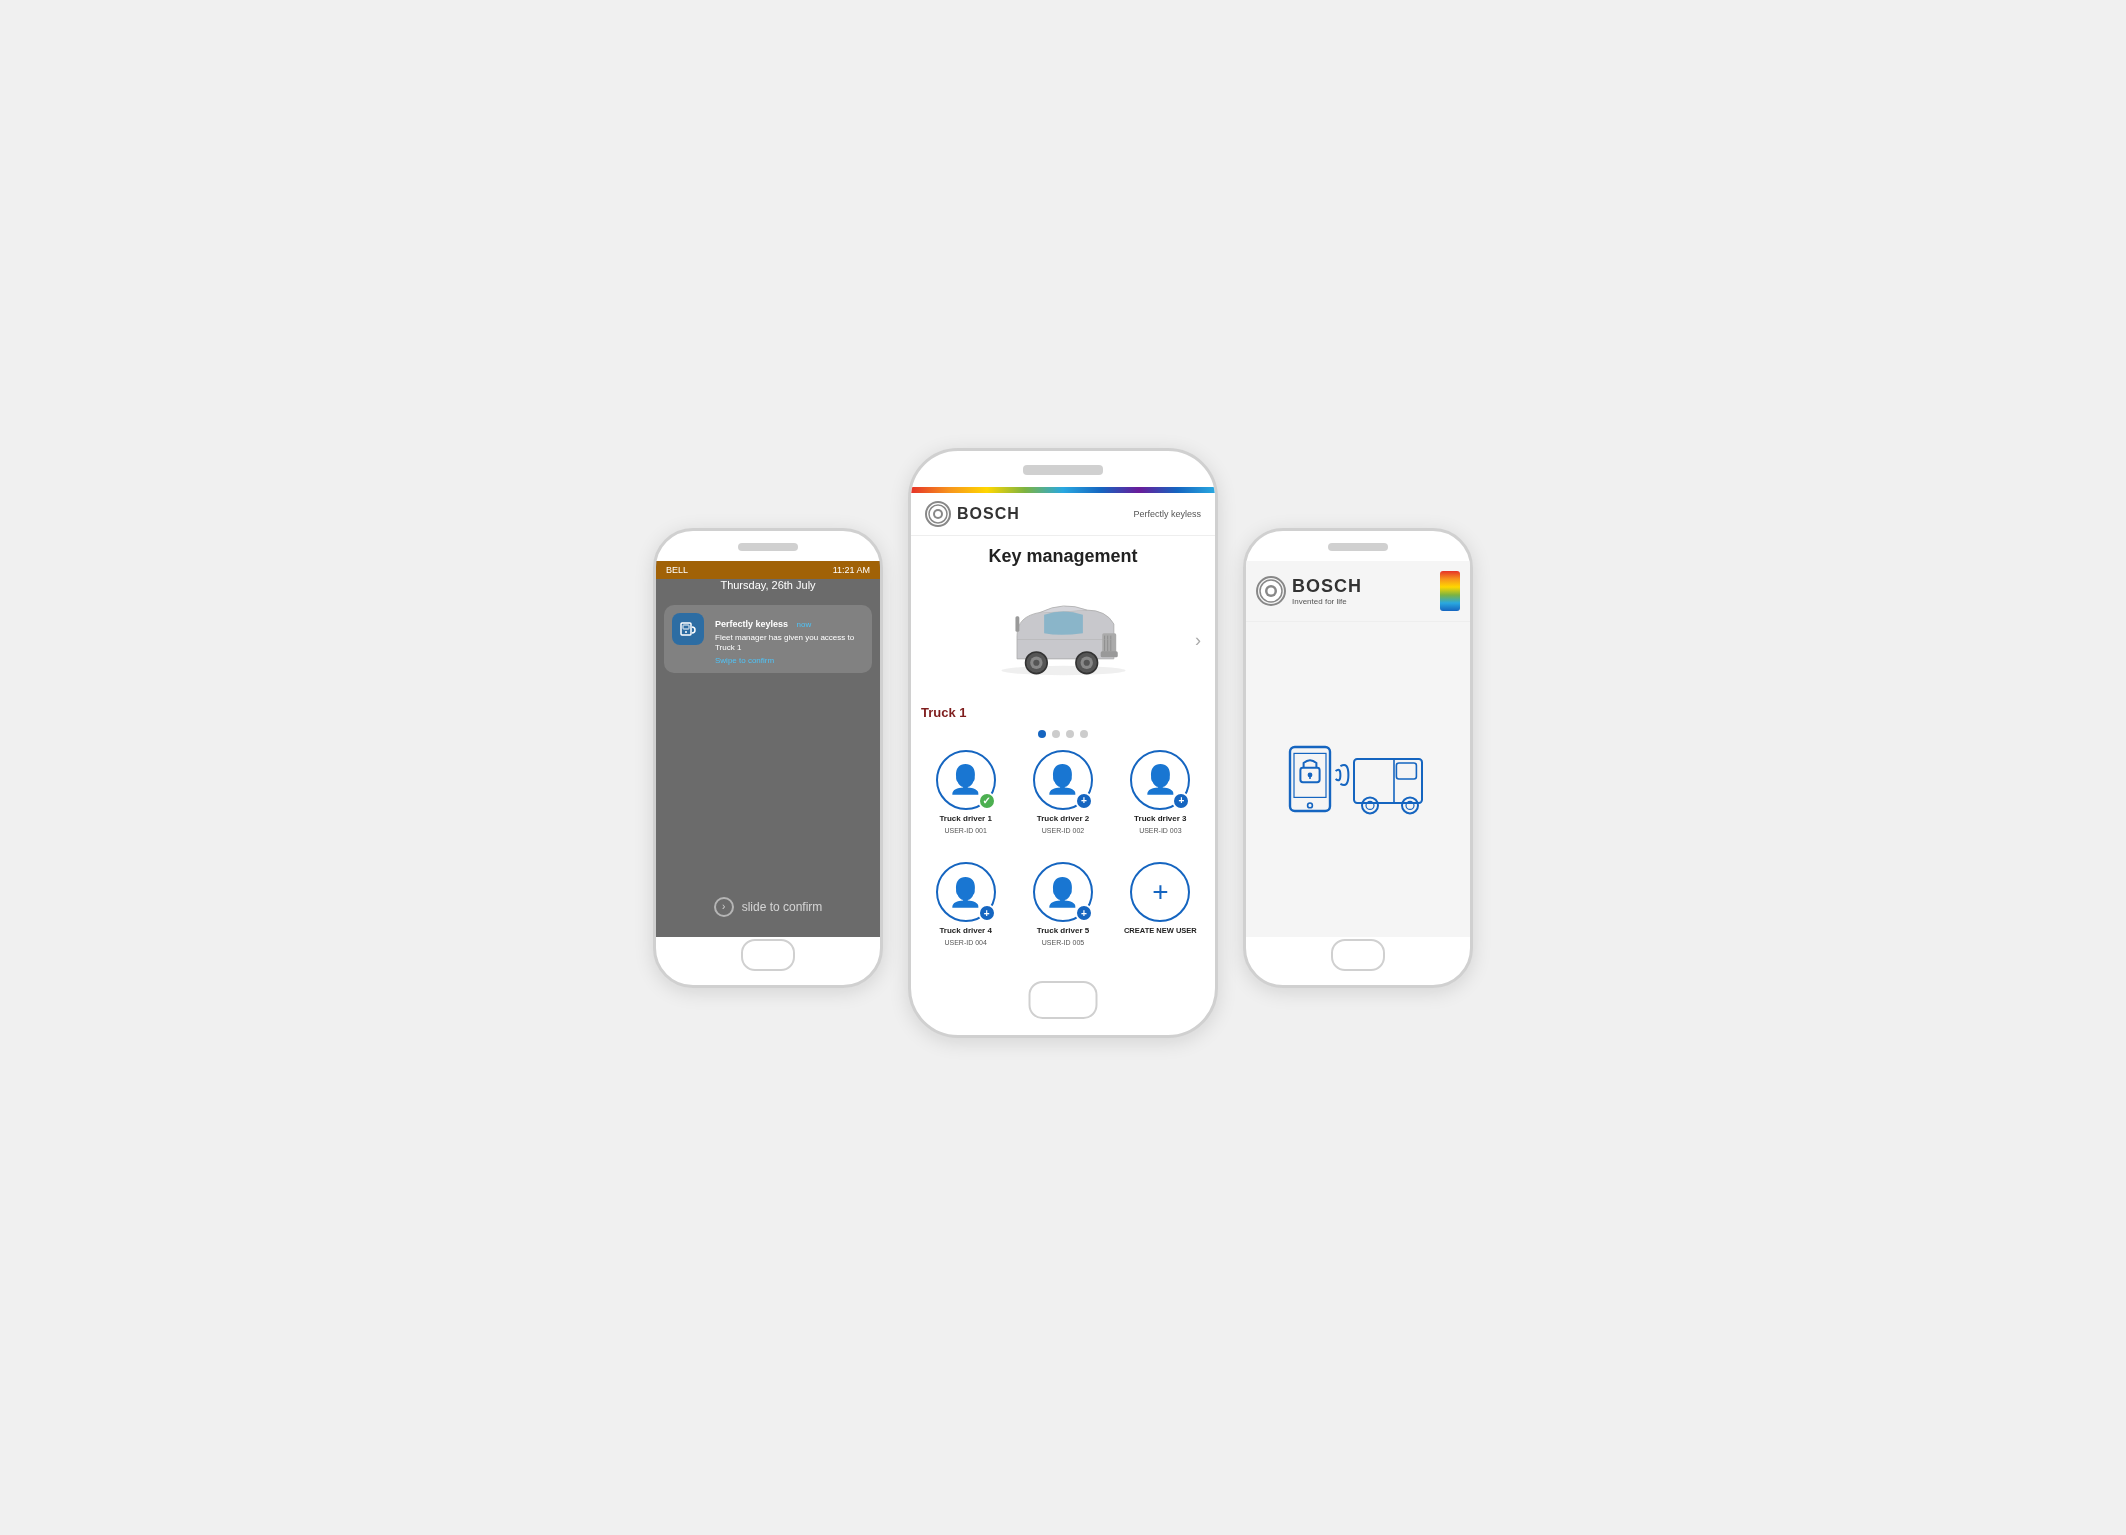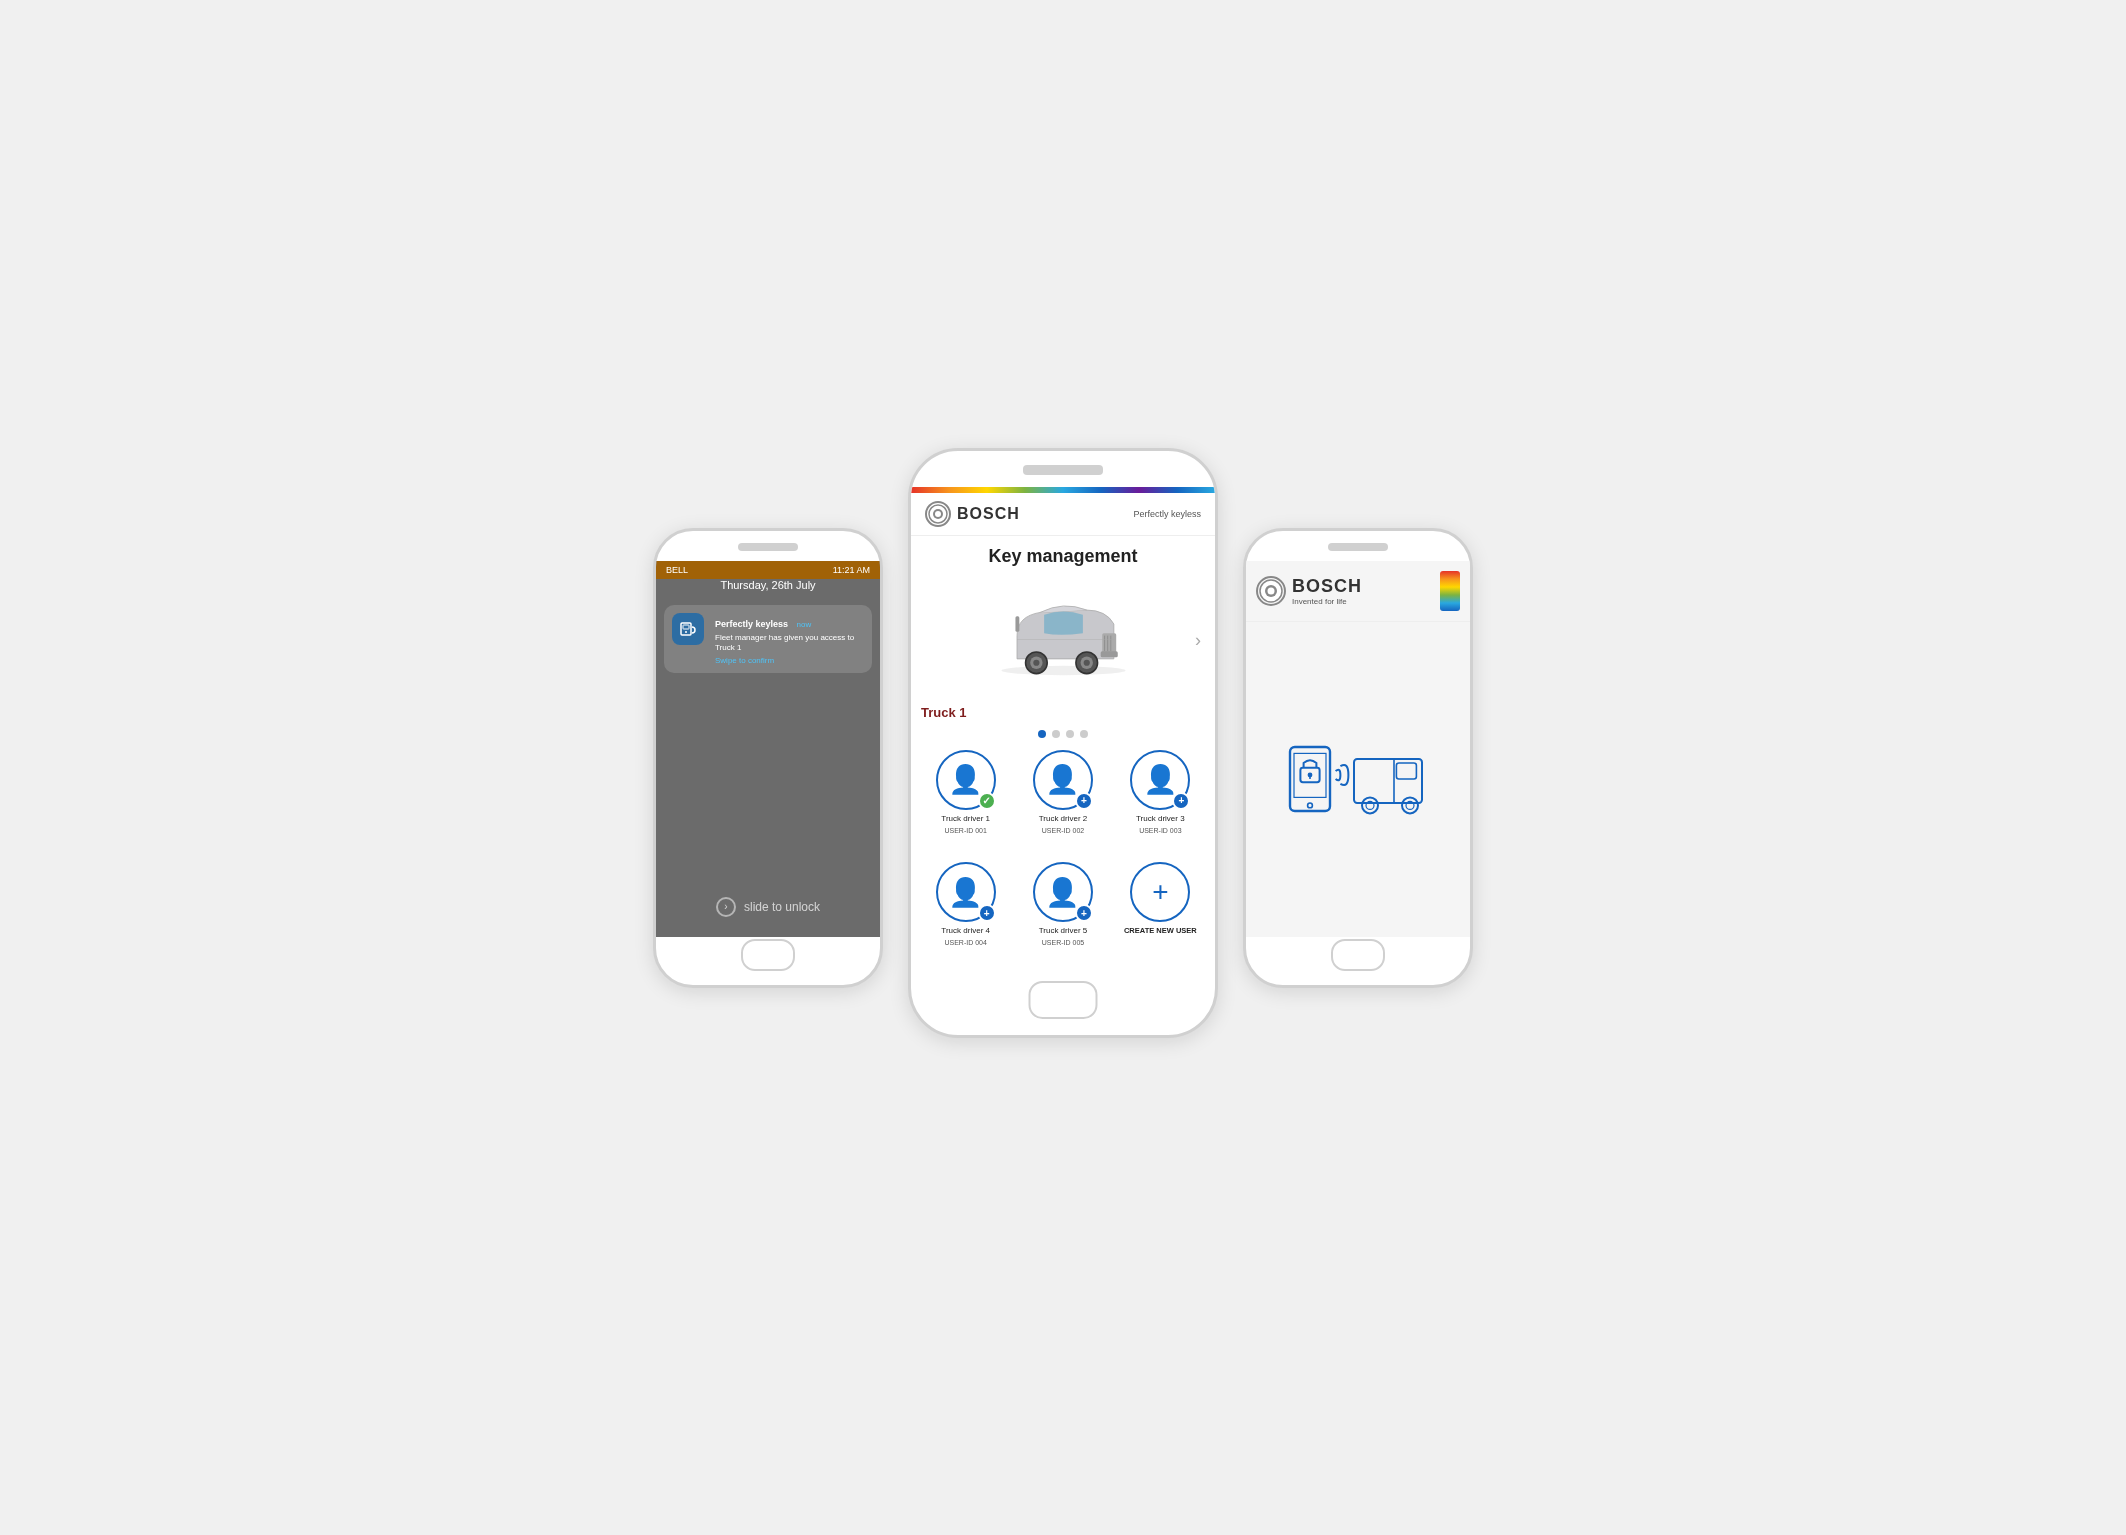--- a/index.html
+++ b/index.html
@@ -362,21 +362,21 @@
       justify-content: center;
       font-size: 10px;
       font-weight: bold;
       color: white;
       border: 2px solid white;
     }
     .badge-check { background: #4caf50; }
     .badge-plus { background: #1565c0; }
     .driver-name {
       font-size: 8px;
-      font-weight: normal;
+      font-weight: bold;
       text-align: center;
       color: #222;
     }
     .driver-id {
       font-size: 7px;
       color: #555;
     }
     .create-new {
       display: flex;
       flex-direction: column;
@@ -494,21 +494,21 @@
             <span class="notif-title">Perfectly keyless</span>
             <span class="notif-time">now</span>
           </div>
           <div class="notif-body">Fleet manager has given you access to Truck 1</div>
           <div class="notif-action">Swipe to confirm</div>
         </div>
       </div>
 
       <div class="slide-unlock">
         <div class="slide-arrow">›</div>
-        <span>slide to unlock</span>
+        <span>slide to confirm</span>
       </div>
     </div>
   </div>
 
   <div class="phone phone-center">
     <div class="screen">
 
       <div class="app-rainbow"></div>
 
       <div class="app-header">

